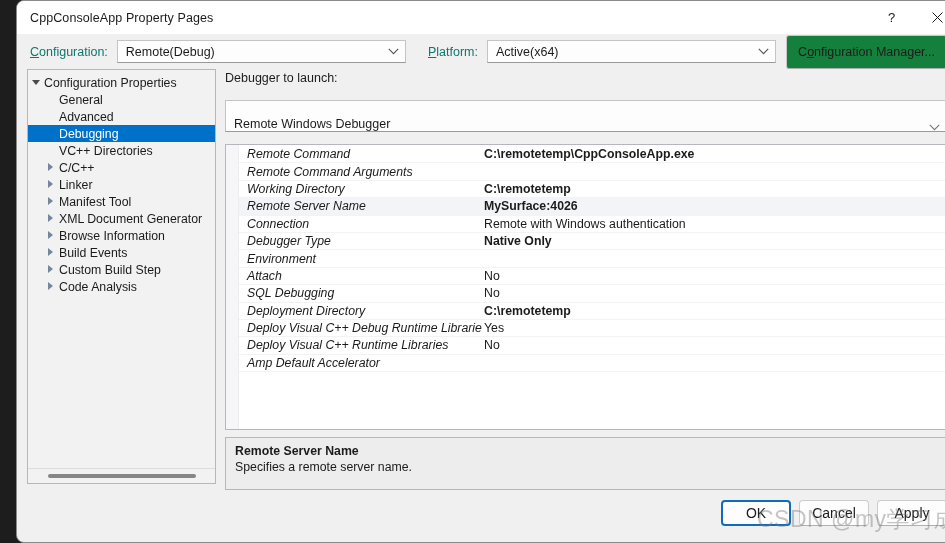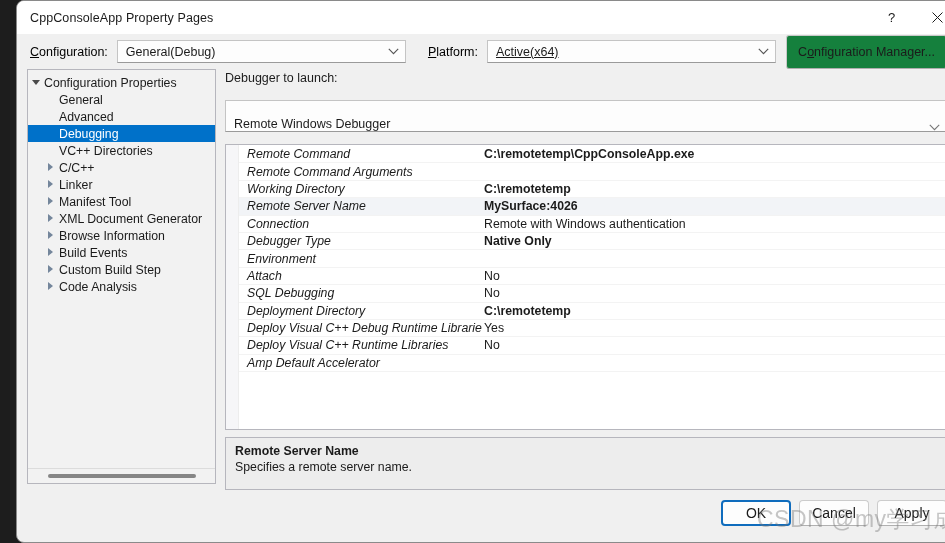--- a/index.html
+++ b/index.html
@@ -62,21 +62,21 @@
     height: 35px;
     background: #f0f0f0;
     display: flex;
     align-items: center;
     padding: 0 13px;
     flex: 0 0 auto;
     gap: 0;
   }
   .cfg-label {
     font-size: 12.5px;
-    color: #000000;
+    color: #0f766e;
     white-space: nowrap;
   }
   .cfg-label u { text-decoration: underline; }
 
   .combo {
     height: 23px;
     background: #fdfdfd;
     border: 1px solid #c4c4c4;
     border-bottom-color: #9a9a9a;
     display: flex;
@@ -87,21 +87,21 @@
     position: relative;
   }
   .combo .chev {
     margin-left: auto;
     color: #555;
     display: flex;
     align-items: center;
     padding-left: 6px;
   }
   #cfg-combo { width: 300px; margin-left: 9px; }
-  #plat-combo { width: 300px; margin-left: 9px; text-decoration: underline; }
+  #plat-combo { width: 300px; margin-left: 9px; }
   .cfg-label.platform { margin-left: 22px; }
 
   .cfgmgr-btn {
     height: 25px;
     margin-left: 10px;
     padding: 16px 11px;
     background: #15803d;
     border: 1px solid #c9c9c9;
     border-bottom-color: #aeaeae;
     border-radius: 3px;
@@ -331,21 +331,21 @@
         <svg width="11" height="11" viewBox="0 0 11 11">
             <path d="M0.5 0.5 L10.5 10.5 M10.5 0.5 L0.5 10.5" stroke="#1b1b1b" stroke-width="1" fill="none"></path>
           </svg>
       </div>
     </div>
   </div>
 
   <div class="configbar">
     <div class="cfg-label"><u>C</u>onfiguration:</div>
     <div class="combo" id="cfg-combo">
-      <span>General(Debug)</span>
+      <span>Remote(Debug)</span>
       <span class="chev">
         <svg width="11" height="7" viewBox="0 0 11 7">
             <path d="M0.8 0.8 L5.5 5.6 L10.2 0.8" stroke="#555" stroke-width="1.1" fill="none"></path>
           </svg>
       </span>
     </div>
     <div class="cfg-label platform"><u>P</u>latform:</div>
     <div class="combo" id="plat-combo">
       <span>Active(x64)</span>
       <span class="chev">

